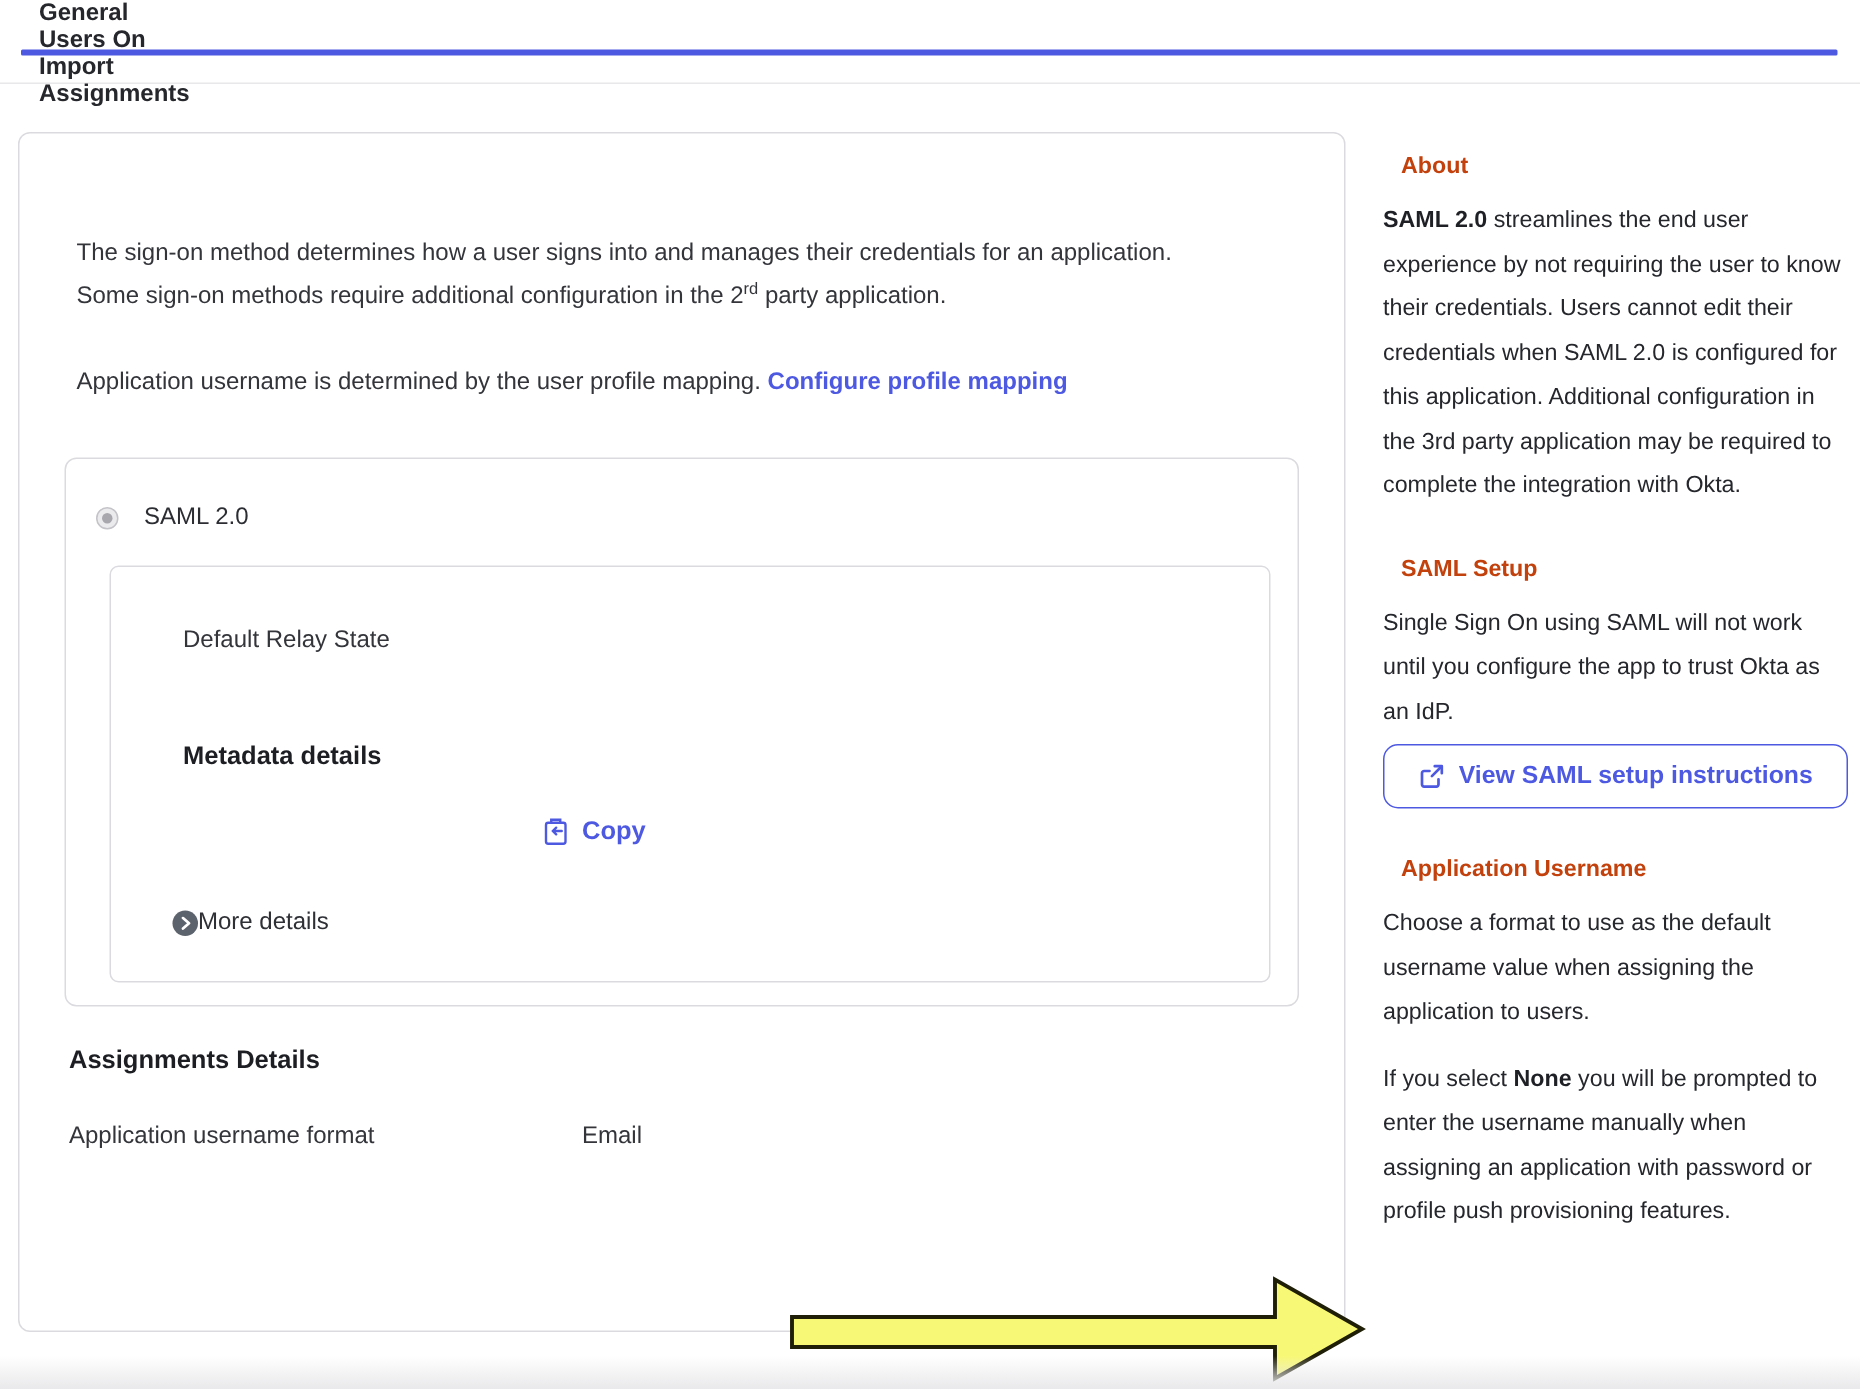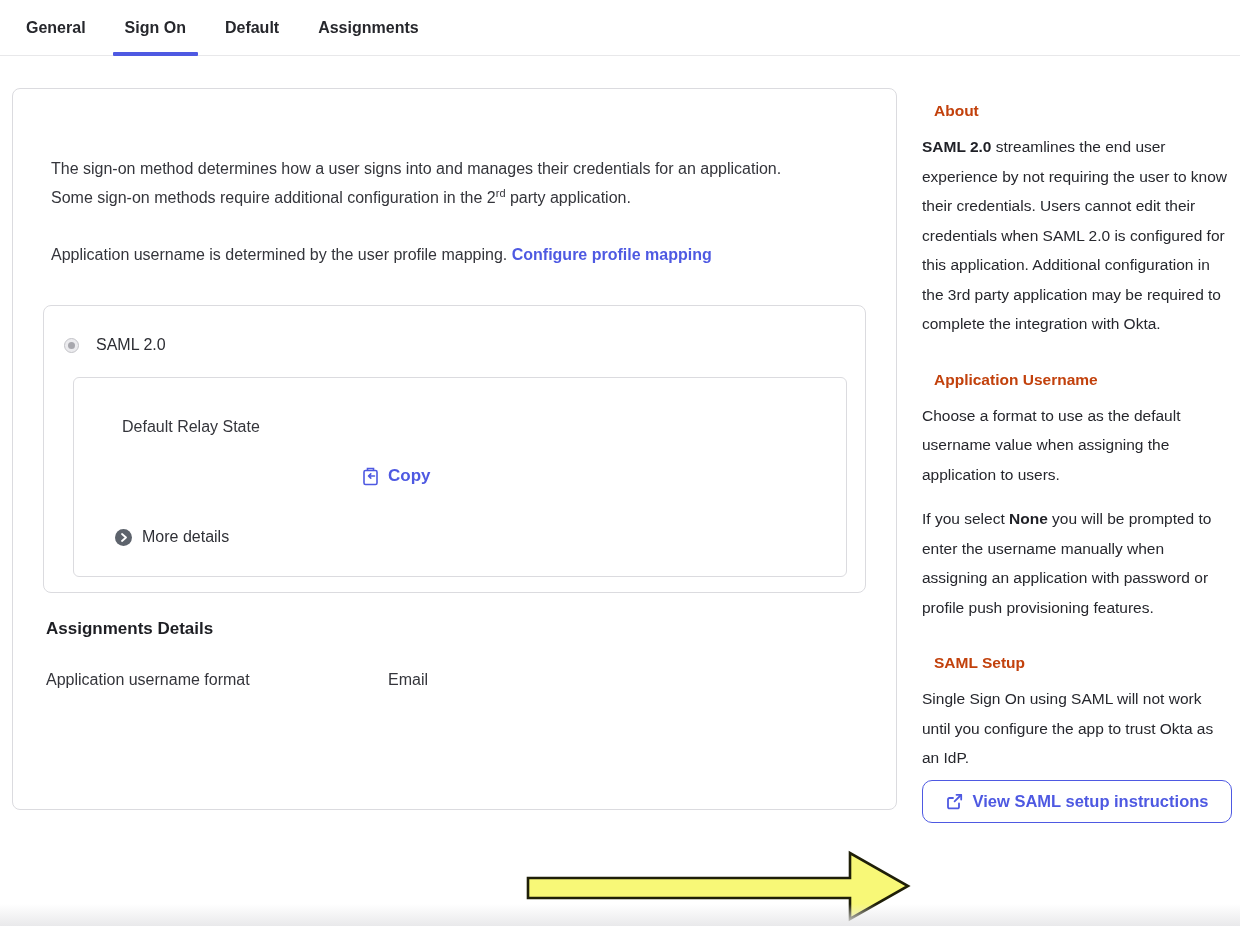--- a/index.html
+++ b/index.html
@@ -10,21 +10,21 @@
   }
   *{box-sizing:border-box;}
   html,body{margin:0;padding:0;}
   body{
     width:1240px;height:926px;position:relative;overflow:hidden;
     background:#ffffff;color:var(--body);
     font-family:"Liberation Sans","DejaVu Sans",sans-serif;
     -webkit-font-smoothing:antialiased;
   }
   
-  .tabbar{display:flex;align-items:stretch;height:56px;border-bottom:1px solid #e8e8ea;padding-left:14px;}
+  .tabbar{display:flex;align-items:stretch;height:56px;border-bottom:1px solid #e8e8ea;padding-left:14px;flex-direction:column;}
   .tab{position:relative;display:flex;align-items:center;padding:0 12px;margin-right:15px;
        font-size:16px;font-weight:700;color:#26272c;cursor:pointer;white-space:nowrap;}
   .tab.active::after{content:"";position:absolute;left:0;right:0;bottom:-1px;height:4px;
        background:var(--accent);border-radius:1px;}
   
   .layout{display:flex;align-items:flex-start;padding:32px 8px 0 12px;}
   .card{width:885px;flex:0 0 885px;background:#fff;border:1px solid var(--border);
         border-radius:8px;padding:26px 30px 120px 30px;}
   .card-header{display:flex;justify-content:space-between;align-items:center;}
   .page-title{font-size:20px;font-weight:700;color:#17181c;margin:0;letter-spacing:.1px;}
@@ -45,21 +45,21 @@
   .radio-label{font-size:16px;color:#2c2d33;}
   .inner-panel{margin:23px 2px 0 13px;border:1px solid var(--border);border-radius:6px;
                padding:40px 24px 30px 48px;}
   .relay-label{font-size:16px;color:#34353b;}
   .metadata-heading{font-size:17px;font-weight:700;color:var(--ink);margin:58px 0 0 0;}
   .kv-row{display:flex;margin-top:36px;font-size:16px;color:#34353b;}
   .kv-key{width:240px;flex:0 0 240px;}
   .kv-val{color:#34353b;}
   .copy-row{margin:30px 0 0 240px;display:flex;align-items:center;gap:9px;font-size:17px;}
   .copy-row svg{display:block;}
-  .more-row{margin:42px 0 0 -7px;display:flex;align-items:center;gap:10px;font-size:16px;color:#2f3036;cursor:pointer;}
+  .more-row{margin:42px 0 0 -7px;display:flex;align-items:center;font-size:16px;color:#2f3036;cursor:pointer;}
   .more-icon{width:17px;height:17px;border-radius:50%;background:#5d636c;display:flex;
              align-items:center;justify-content:center;flex:0 0 17px;}
   .more-icon svg{display:block;}
   
   .credentials-heading{font-size:17px;font-weight:700;color:var(--ink);margin:26px 0 0 3px;}
   .cred-row{display:flex;margin:32px 0 0 3px;font-size:16px;color:#34353b;}
   .cred-key{width:342px;flex:0 0 342px;}
   
   .aside{width:310px;flex:0 0 310px;margin-left:25px;padding-top:2px;}
   .aside h3{font-size:15.5px;font-weight:700;color:#c2410c;margin:12px;}
@@ -74,22 +74,22 @@
   
   .arrow-overlay{position:absolute;left:521px;top:846px;z-index:20;pointer-events:none;}
   .bottom-fade{position:absolute;left:0;right:0;bottom:0;height:22px;z-index:30;
                background:linear-gradient(to bottom, rgba(234,234,236,0), #e9e9eb);pointer-events:none;}
 </style>
 </head>
 <body>
 
 <nav class="tabbar">
   <div class="tab">General</div>
-  <div class="tab active">Sign On</div>
-  <div class="tab">Default</div>
+  <div class="tab active">Users On</div>
+  <div class="tab">Import</div>
   <div class="tab">Assignments</div>
 </nav>
 
 <div class="layout">
 
   <section class="card">
 
 
 
     <p class="para"><span>The sign-on method determines how a user signs into and manages their credentials for an application. Some sign-on methods require additional configuration in the 2</span><sup class="ord">rd</sup><span> party application.</span></p>
@@ -98,20 +98,21 @@
 
     <div class="method-box">
       <div class="radio-row">
         <span class="radio"></span>
         <span class="radio-label">SAML 2.0</span>
       </div>
 
       <div class="inner-panel">
         <div class="relay-label">Default Relay State</div>
 
+        <h3 class="metadata-heading">Metadata details</h3>
 
 
         <div class="copy-row">
           <span>
             <svg width="17" height="19" viewBox="0 0 17 19" fill="none" stroke="#4e59e2" stroke-width="1.6">
               <rect x="2" y="3.5" width="13" height="14" rx="1.5"></rect>
               <path d="M5.5 3.5 V1.5 H11.5 V3.5"></path>
               <path d="M12.5 9 H6.5 M8.8 6.8 L6.5 9 L8.8 11.2" stroke-linecap="round" stroke-linejoin="round"></path>
             </svg>
           </span>
@@ -139,40 +140,40 @@
   </section>
 
   <aside class="aside">
 
     <div>
       <h3>About</h3>
       <p><b>SAML 2.0</b><span> streamlines the end user experience by not requiring the user to know their credentials. Users cannot edit their credentials when SAML 2.0 is configured for this application. Additional configuration in the 3rd party application may be required to complete the integration with Okta.</span></p>
     </div>
 
     <div class="sect">
-      <h3>Application Username</h3>
-      <p>Choose a format to use as the default username value when assigning the application to users.</p>
-      <p style="margin-top:15px;"><span>If you select </span><b>None</b><span> you will be prompted to enter the username manually when assigning an application with password or profile push provisioning features.</span></p>
-    </div>
-
-    <div class="sect">
       <h3>SAML Setup</h3>
       <p>Single Sign On using SAML will not work until you configure the app to trust Okta as an IdP.</p>
       <button class="setup-btn">
         <span>
           <svg width="17" height="17" viewBox="0 0 17 17" fill="none" stroke="#4e59e2" stroke-width="1.8" stroke-linecap="round" stroke-linejoin="round">
             <path d="M13 10.5 V14 a1.4 1.4 0 0 1 -1.4 1.4 H3.4 A1.4 1.4 0 0 1 2 14 V6.4 A1.4 1.4 0 0 1 3.4 5 H7"></path>
             <path d="M10.5 1.8 H15.2 V6.5"></path>
             <path d="M15 2 L8.6 8.4"></path>
           </svg>
         </span>
         <span>View SAML setup instructions</span>
       </button>
     </div>
 
+    <div class="sect">
+      <h3>Application Username</h3>
+      <p>Choose a format to use as the default username value when assigning the application to users.</p>
+      <p style="margin-top:15px;"><span>If you select </span><b>None</b><span> you will be prompted to enter the username manually when assigning an application with password or profile push provisioning features.</span></p>
+    </div>
+
   </aside>
 </div>
 
 <svg class="arrow-overlay" width="392" height="78" viewBox="0 0 392 78">
   <polygon points="7,32 329,32 329,7 387,40 329,73 329,52 7,52" fill="#f8f877" stroke="#1f1f08" stroke-width="2.6" stroke-linejoin="miter"></polygon>
 </svg>
 
 <div class="bottom-fade"></div>
 
 </body></html>

